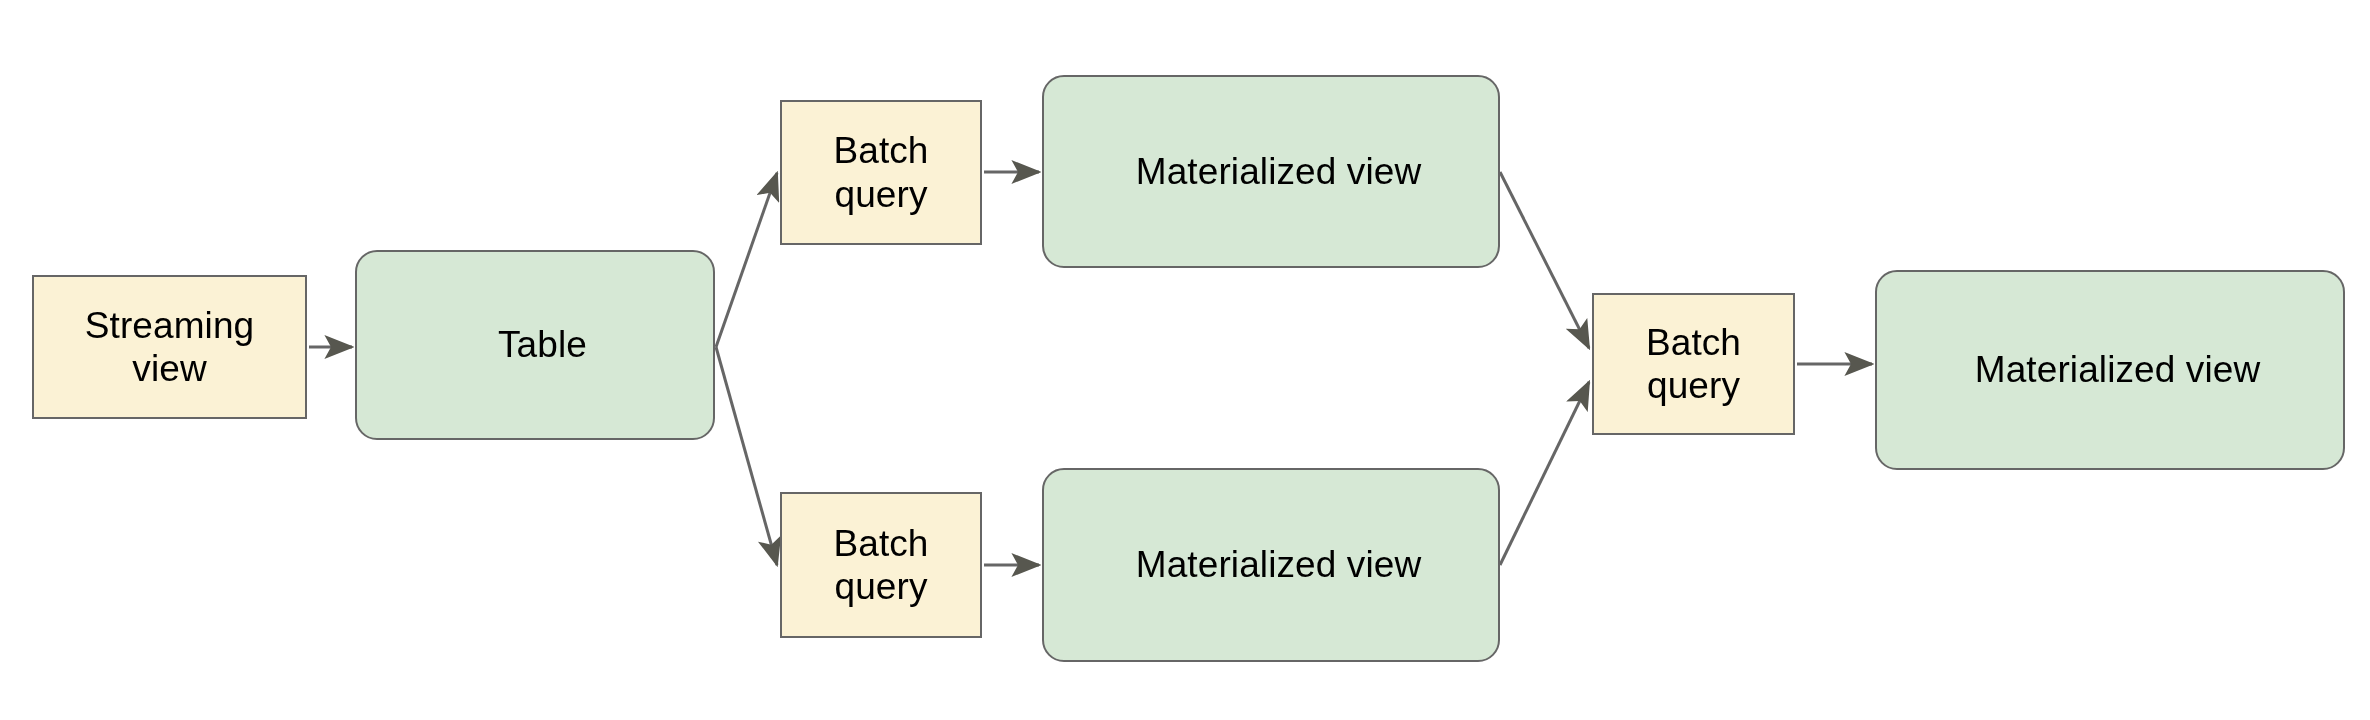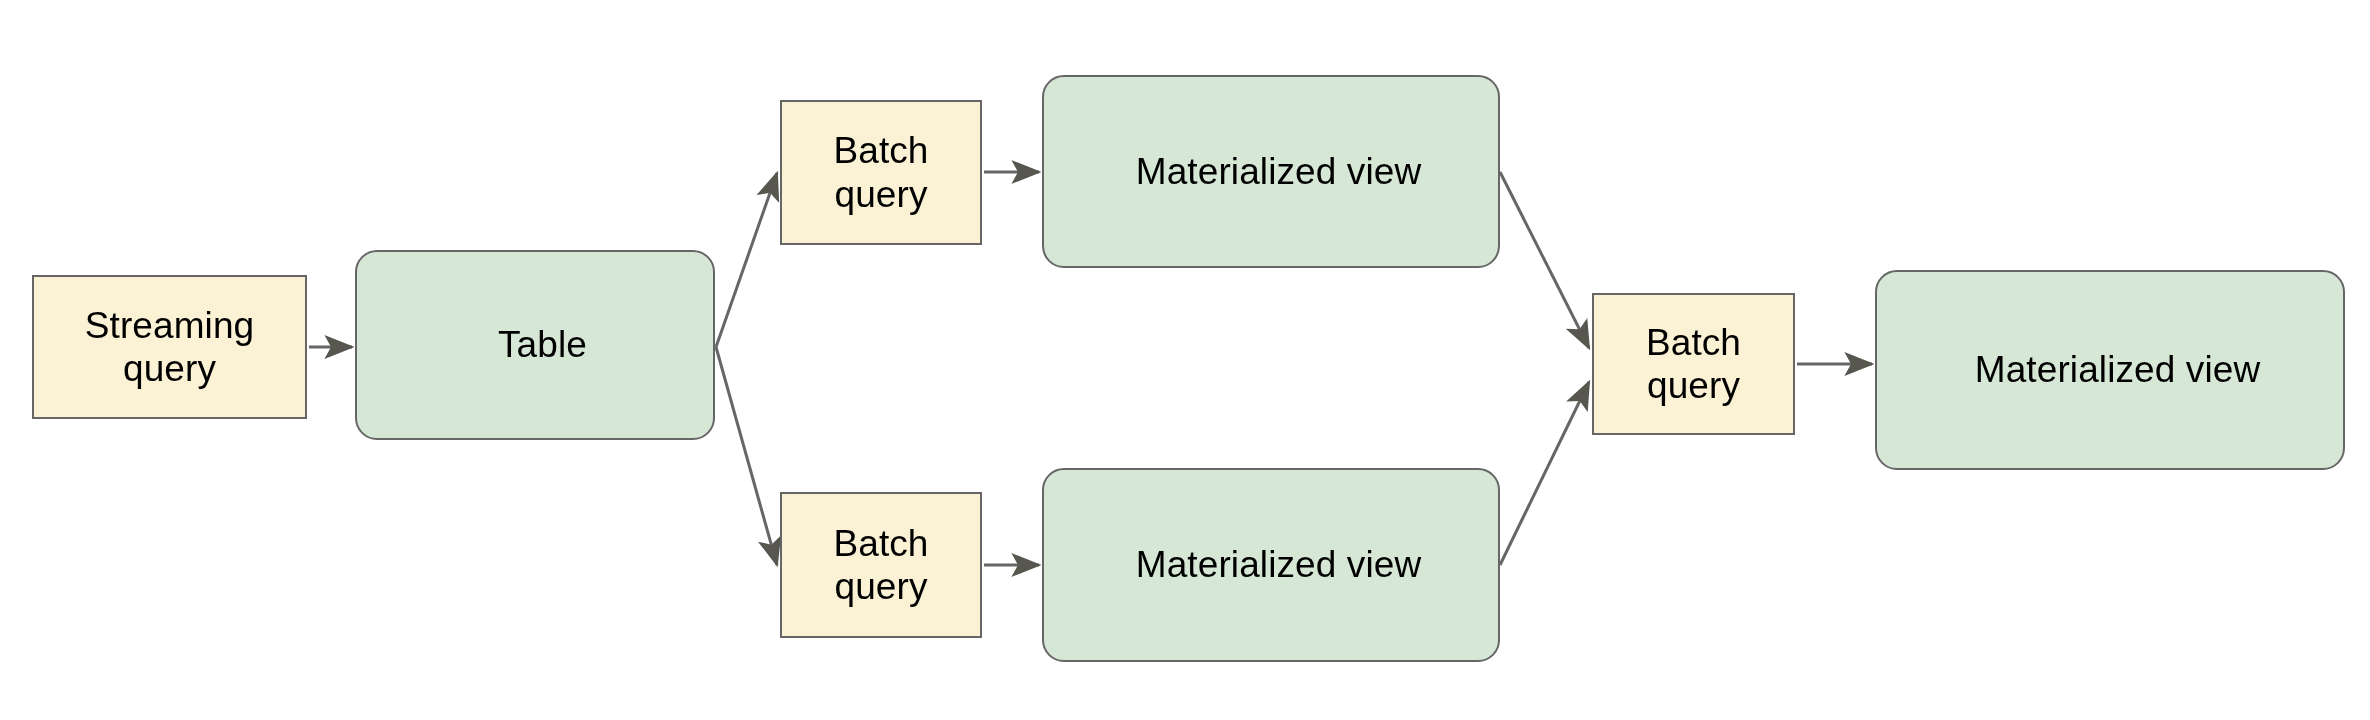--- a/index.html
+++ b/index.html
@@ -74,21 +74,21 @@
         <line x1="984" y1="172" x2="1039" y2="172" stroke="#666666" stroke-width="3" marker-end="url(#arrowhead)"></line>
         <line x1="984" y1="565" x2="1039" y2="565" stroke="#666666" stroke-width="3" marker-end="url(#arrowhead)"></line>
         <line x1="1500" y1="172" x2="1589" y2="348" stroke="#666666" stroke-width="3" marker-end="url(#arrowhead)"></line>
         <line x1="1500" y1="565" x2="1589" y2="382" stroke="#666666" stroke-width="3" marker-end="url(#arrowhead)"></line>
         <line x1="1797" y1="364" x2="1872" y2="364" stroke="#666666" stroke-width="3" marker-end="url(#arrowhead)"></line>
       </g>
   </svg>
 
   <div class="node process" style="left: 32px; top: 275px; width: 275px; height: 144px;">
     <span class="node-label">Streaming
-query</span>
+view</span>
   </div>
 
   <div class="node store" style="left: 355px; top: 250px; width: 360px; height: 190px;">
     <span class="node-label">Table</span>
   </div>
 
   <div class="node process" style="left: 780px; top: 100px; width: 202px; height: 145px;">
     <span class="node-label">Batch
 query</span>
   </div>

